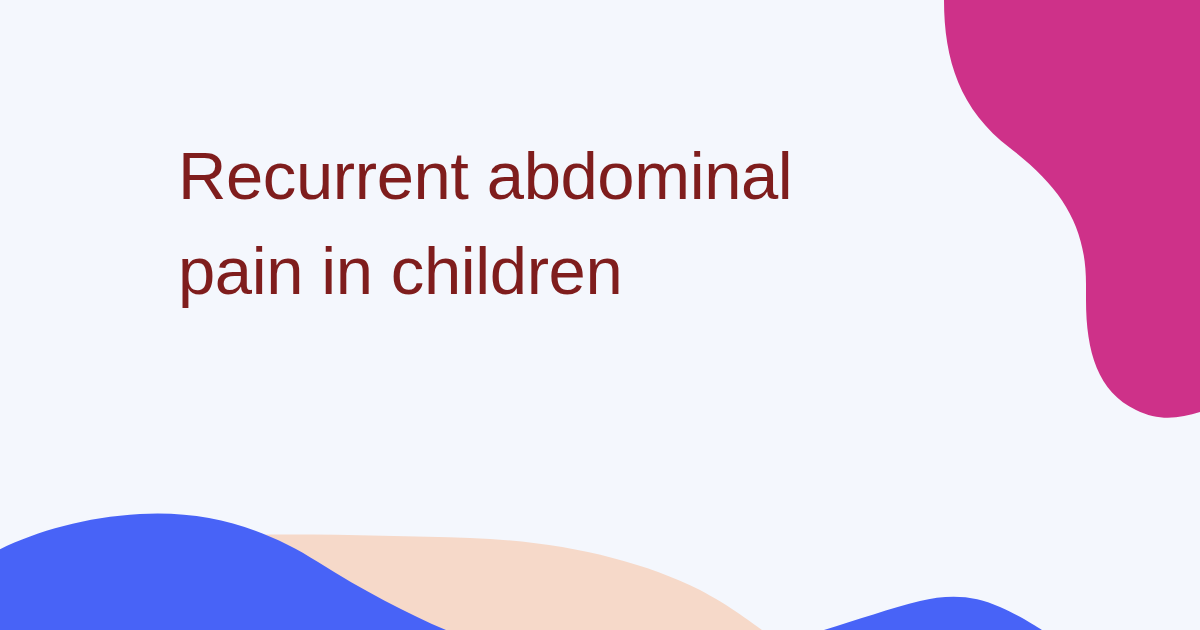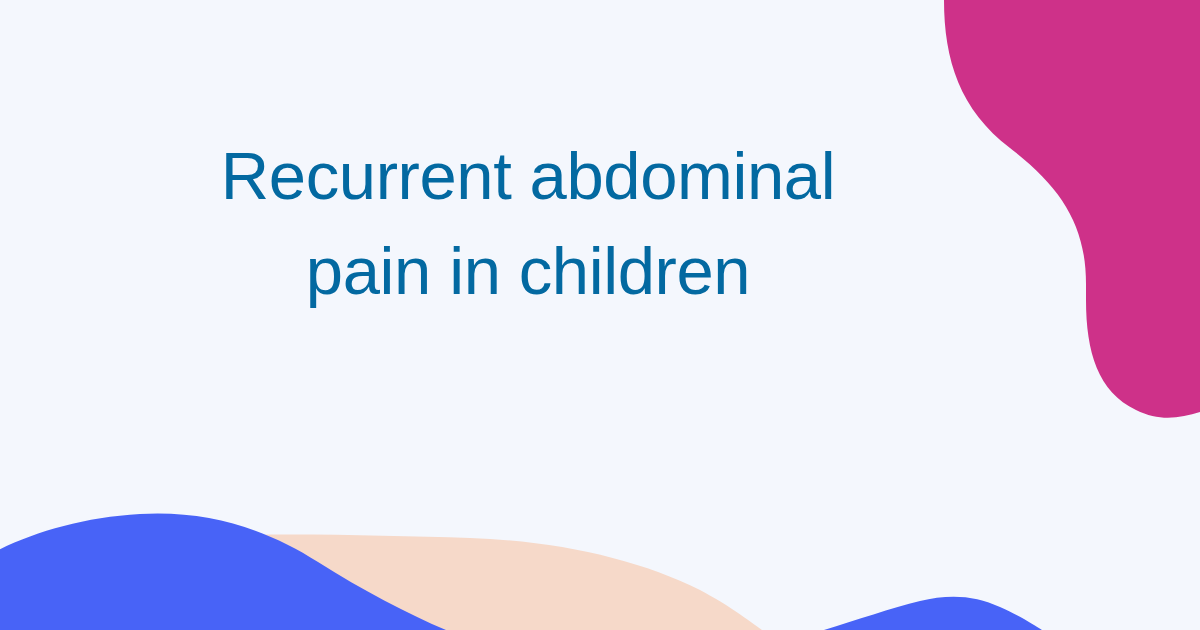--- a/index.html
+++ b/index.html
@@ -88,16 +88,16 @@
              Z"></path>
 
     <path fill="#4863f7" d="M 824 630
              C 856 620 892 608 920 601
              C 948 594 975 595 1000 607
              C 1022 617 1034 625 1042 630
              Z"></path>
   </svg>
 
   <div id="headline-block">
-    <h1 id="headline" style="color: #0369a1; text-align: center;">Recurrent abdominal pain in children</h1>
+    <h1 id="headline" style="color: #7f1d1d;">Recurrent abdominal pain in children</h1>
   </div>
 
 </div>
 
 </body></html>

